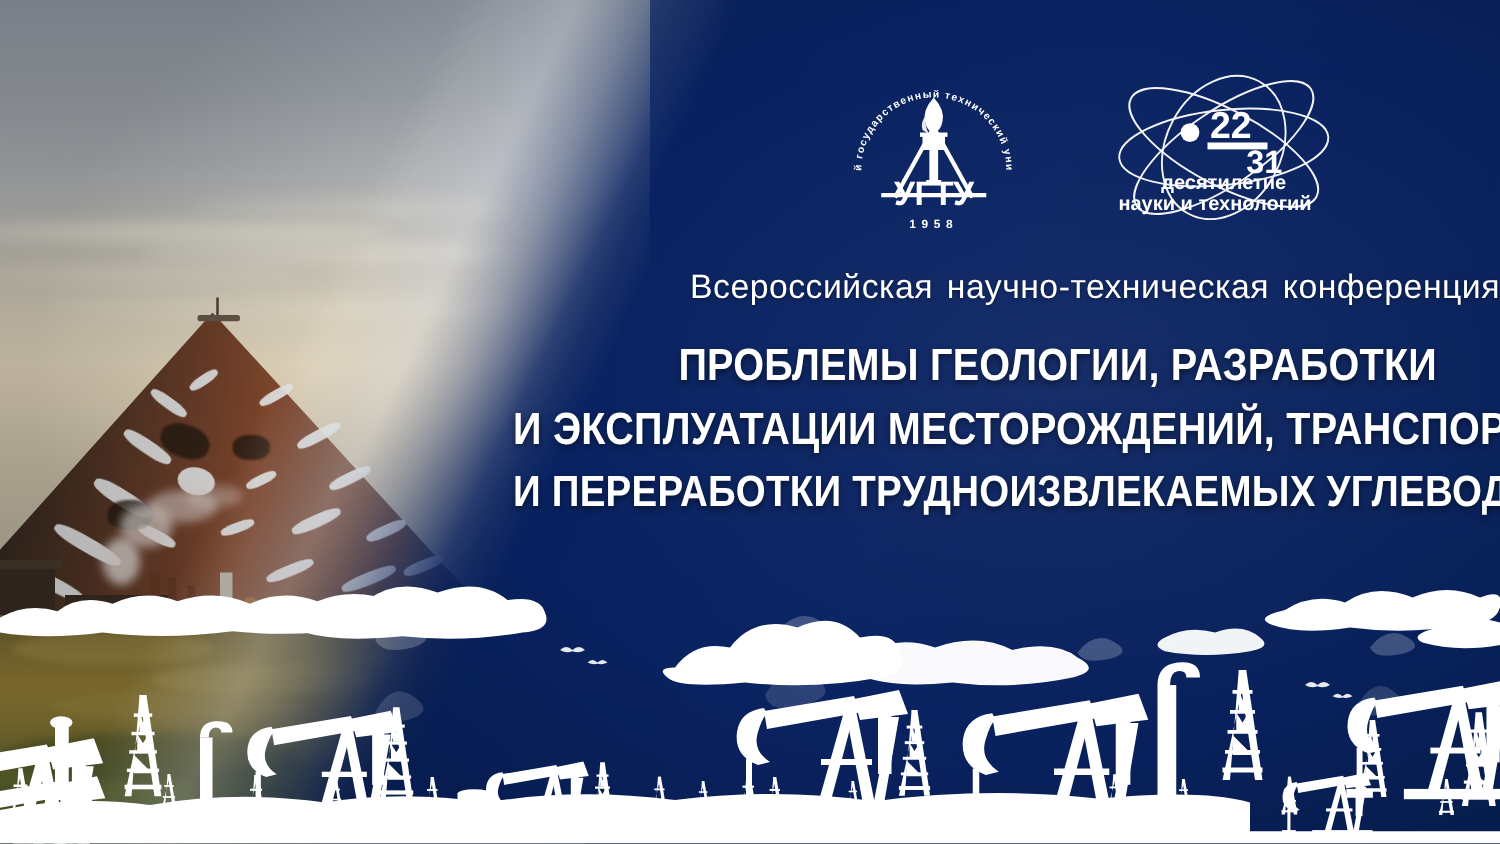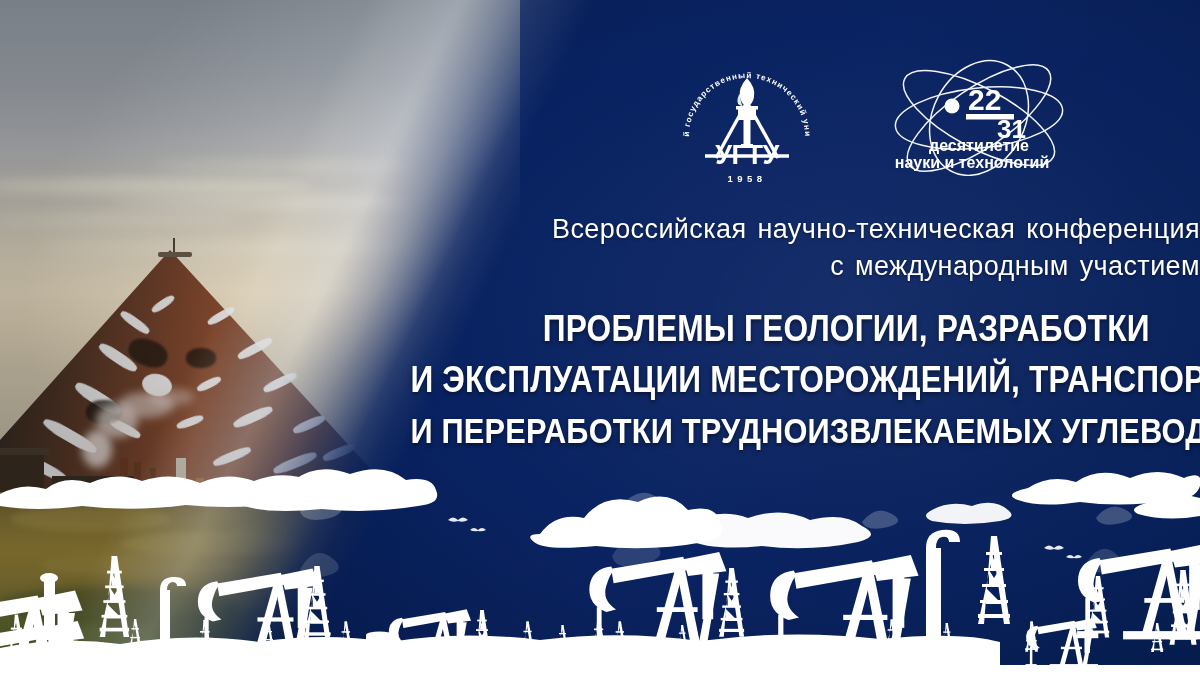--- a/index.html
+++ b/index.html
@@ -515,21 +515,20 @@
       <text x="113" y="80" font-family="'Liberation Sans', sans-serif" font-size="26" font-weight="700" fill="#ffffff">31</text>
 
       <text x="95" y="93" text-anchor="middle" font-family="'Liberation Sans', sans-serif" font-size="16" font-weight="700" fill="#ffffff">десятилетие</text>
       <text x="88" y="110" text-anchor="middle" font-family="'Liberation Sans', sans-serif" font-size="16" font-weight="700" fill="#ffffff">науки и технологий</text>
     </svg>
   </div>
 
   <div class="textblock">
     <div class="subtitle">
       <div>Всероссийская научно-техническая конференция</div>
-      <div>с международным участием</div>
     </div>
     <div class="maintitle">
       <span class="tl l1">ПРОБЛЕМЫ ГЕОЛОГИИ, РАЗРАБОТКИ</span>
       <span class="tl l2">И ЭКСПЛУАТАЦИИ МЕСТОРОЖДЕНИЙ, ТРАНСПОРТА</span>
       <span class="tl l3">И ПЕРЕРАБОТКИ ТРУДНОИЗВЛЕКАЕМЫХ УГЛЕВОДОРОДОВ</span>
     </div>
   </div>
 
 </div>
 

